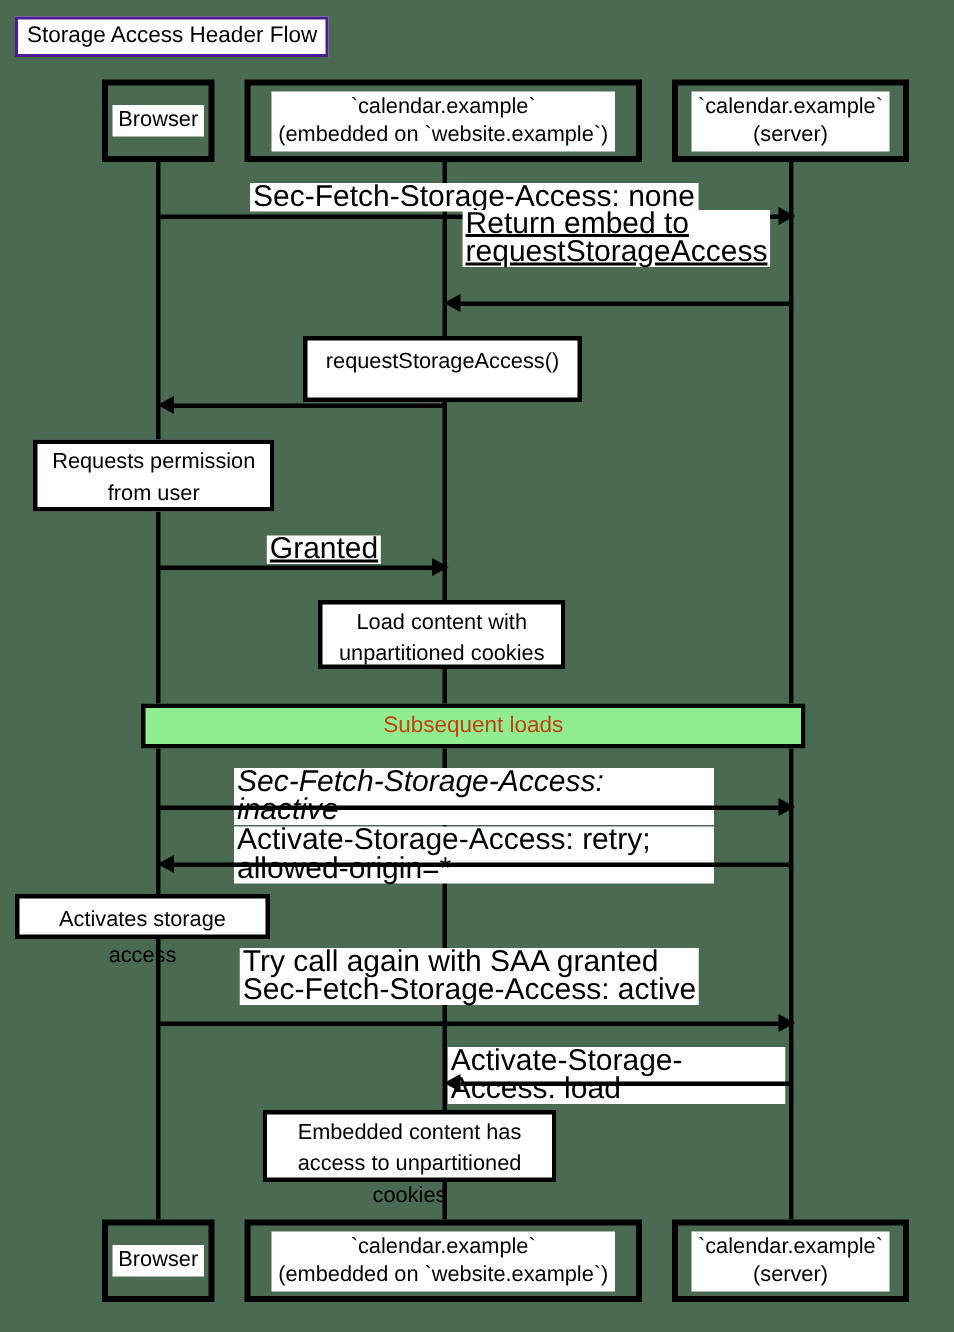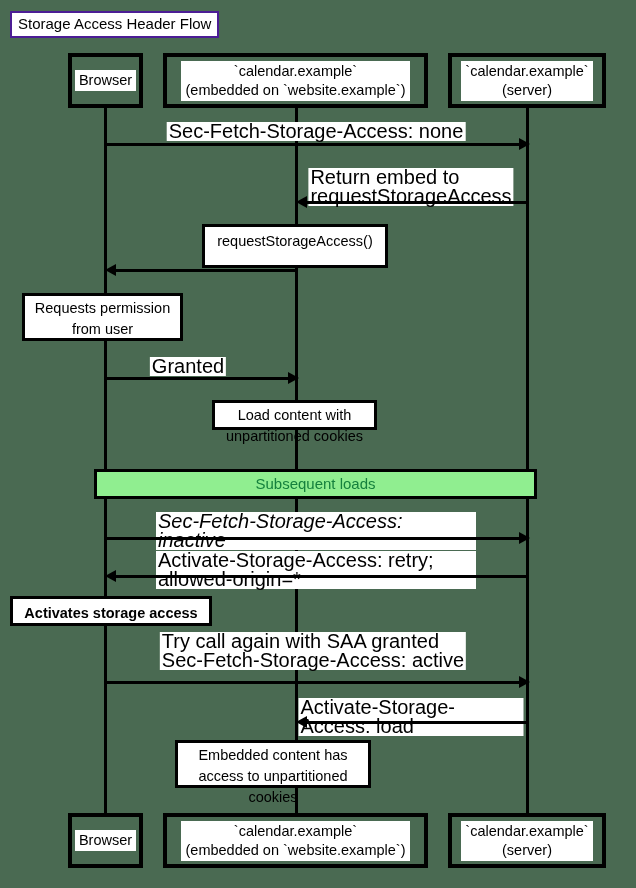--- a/index.html
+++ b/index.html
@@ -101,21 +101,21 @@
     padding: 2px 8px;
     white-space: pre-line;
     box-sizing: border-box;
   }
 
   
   .section-bar {
     position: absolute;
     background: #90ee90;
     border: 3px solid #000;
-    color: #15803d;
+    color: #c2410c;
     font-size: 15px;
     line-height: 22px;
     text-align: center;
     box-sizing: border-box;
     display: flex;
     align-items: center;
     justify-content: center;
   }
 </style>
 </head>
@@ -138,50 +138,50 @@
   </div>
   <div class="participant" style="left:448px; top:53px; width:158px; height:55px;">
     <span class="pbg">`calendar.example`
 (server)</span>
   </div>
 
   <div class="msg-label" style="left:316px; top:122px;">Sec-Fetch-Storage-Access: none</div>
   <div class="arrow-line" style="left:105px; top:143px; width:415px;"></div>
   <div class="arrow-head right" style="left:519px; top:138px;"></div>
 
-  <div class="msg-label" style="left:411px; top:168px;">Return embed to
+  <div class="msg-label" style="left:411px; top:140px;text-decoration:underline;">Return embed to
 requestStorageAccess</div>
   <div class="arrow-line" style="left:307px; top:201px; width:220px;"></div>
   <div class="arrow-head left" style="left:296px; top:196px;"></div>
 
   <div class="note-box" style="left:202px; top:224px; width:186px; height:44px; line-height:24px;">requestStorageAccess()</div>
   <div class="arrow-line" style="left:116px; top:269px; width:180px;"></div>
   <div class="arrow-head left" style="left:105px; top:264px;"></div>
 
   <div class="note-box" style="left:22px; top:293px; width:161px; height:48px;">Requests permission
 from user</div>
 
-  <div class="msg-label" style="left:188px; top:357px;">Granted</div>
+  <div class="msg-label" style="left:216px; top:357px;text-decoration:underline;">Granted</div>
   <div class="arrow-line" style="left:105px; top:377px; width:184px;"></div>
   <div class="arrow-head right" style="left:288px; top:372px;"></div>
 
-  <div class="note-box" style="left:212px; top:400px; width:165px; height:30px;">Load content with
+  <div class="note-box" style="left:212px; top:400px; width:165px; height:46px;">Load content with
 unpartitioned cookies</div>
 
   <div class="section-bar" style="left:94px; top:469px; width:443px; height:30px;">Subsequent loads</div>
 
   <div class="msg-label" style="left:316px; top:512px;font-style:italic;">Sec-Fetch-Storage-Access: inactive</div>
   <div class="arrow-line" style="left:105px; top:537px; width:415px;"></div>
   <div class="arrow-head right" style="left:519px; top:532px;"></div>
 
   <div class="msg-label" style="left:316px; top:551px;">Activate-Storage-Access: retry; allowed-origin=*</div>
   <div class="arrow-line" style="left:116px; top:575px; width:411px;"></div>
   <div class="arrow-head left" style="left:105px; top:570px;"></div>
 
-  <div class="note-box" style="left:10px; top:596px; width:202px; height:30px; line-height:24px;font-weight:bold;">Activates storage access</div>
+  <div class="note-box" style="left:10px; top:596px; width:170px; height:30px; line-height:24px;">Activates storage access</div>
 
   <div class="msg-label" style="left:313px; top:632px;">Try call again with SAA granted
 Sec-Fetch-Storage-Access: active</div>
   <div class="arrow-line" style="left:105px; top:681px; width:415px;"></div>
   <div class="arrow-head right" style="left:519px; top:676px;"></div>
 
   <div class="msg-label" style="left:411px; top:698px;">Activate-Storage-Access: load</div>
   <div class="arrow-line" style="left:307px; top:721px; width:220px;"></div>
   <div class="arrow-head left" style="left:296px; top:716px;"></div>
 

